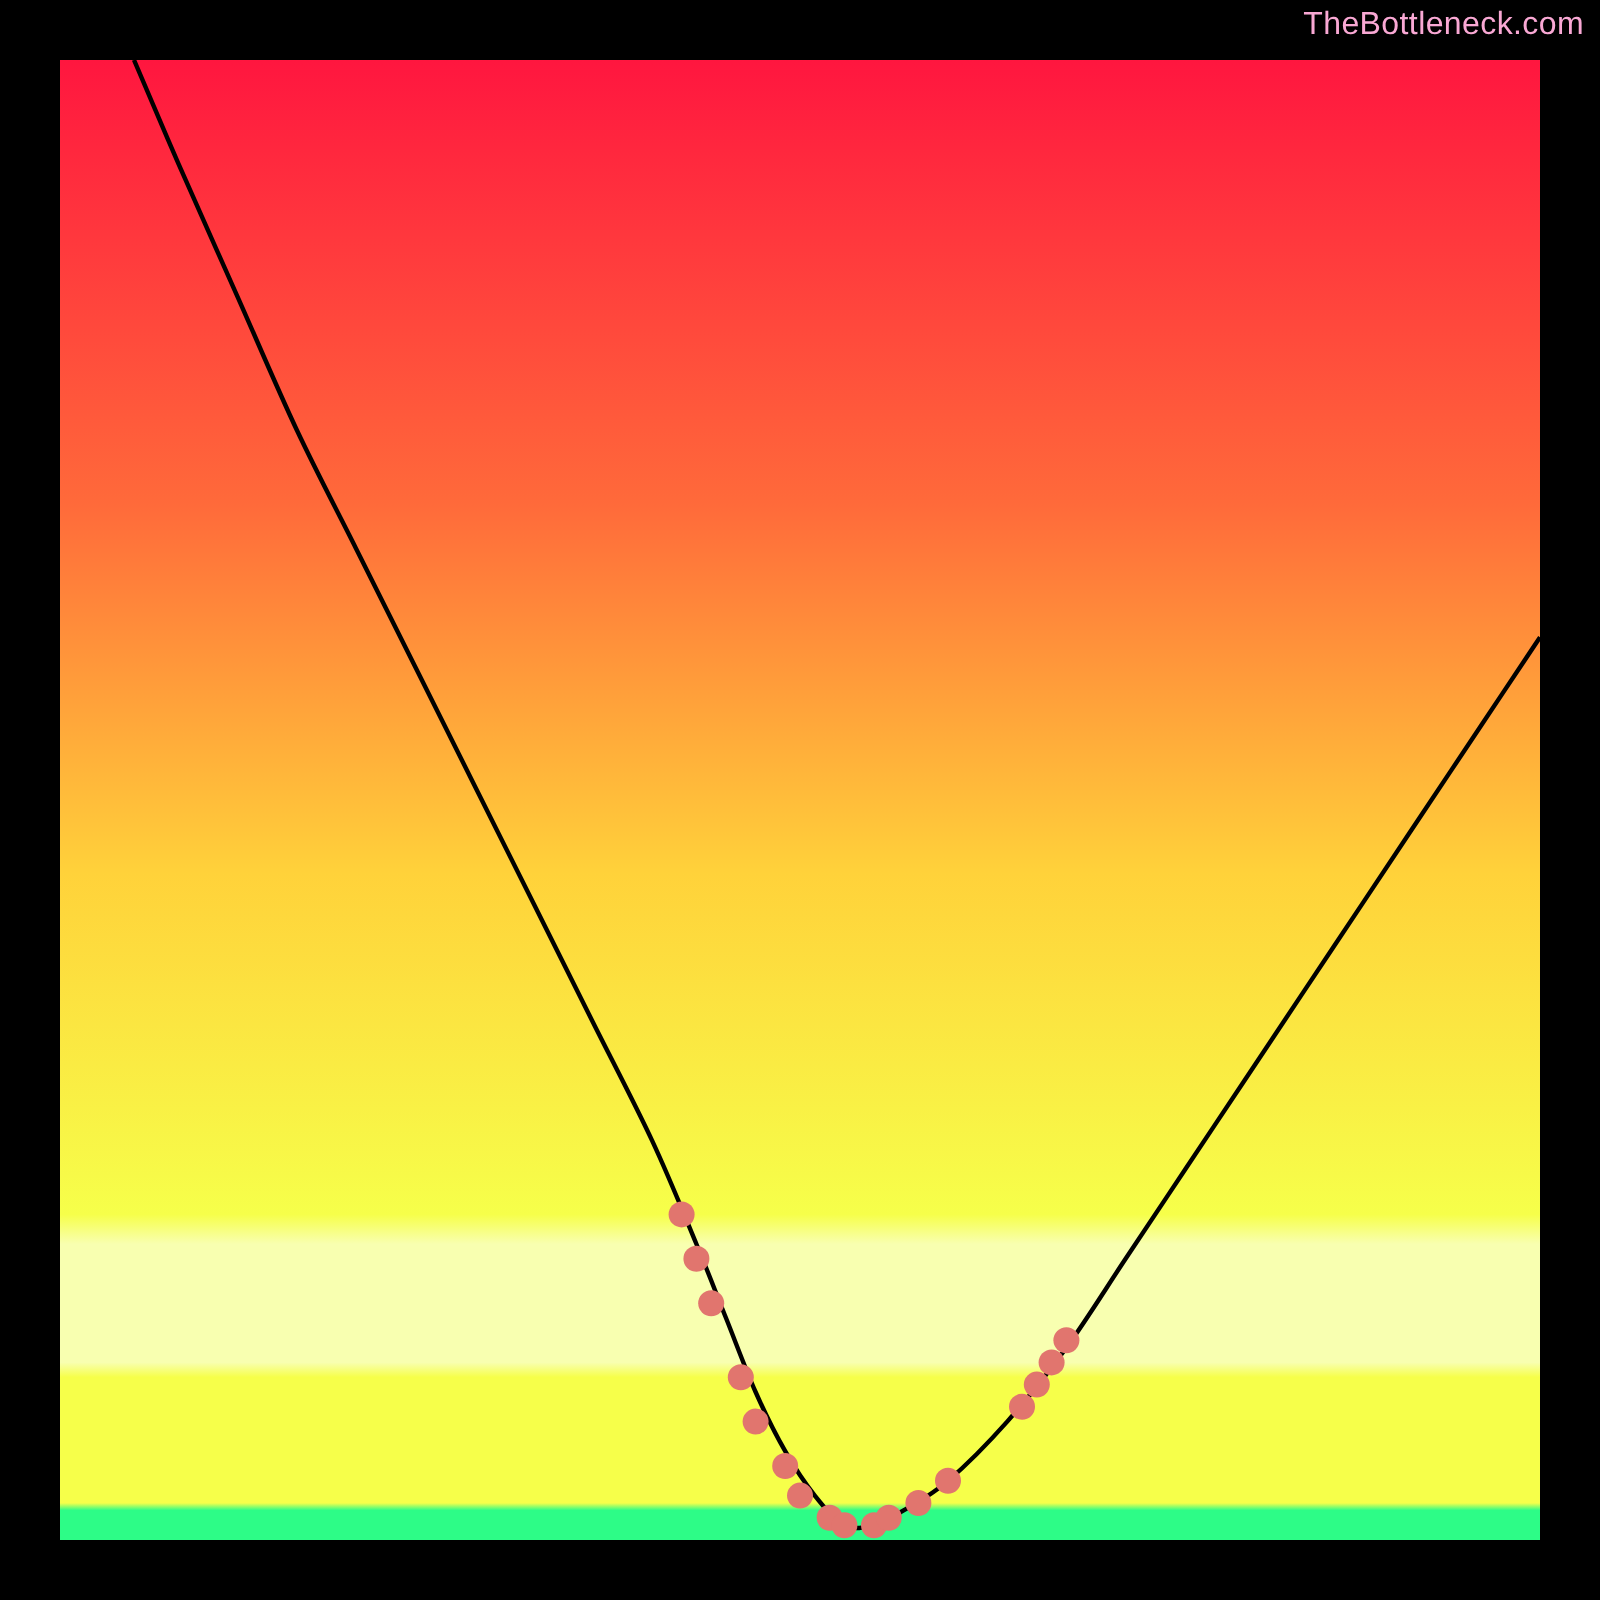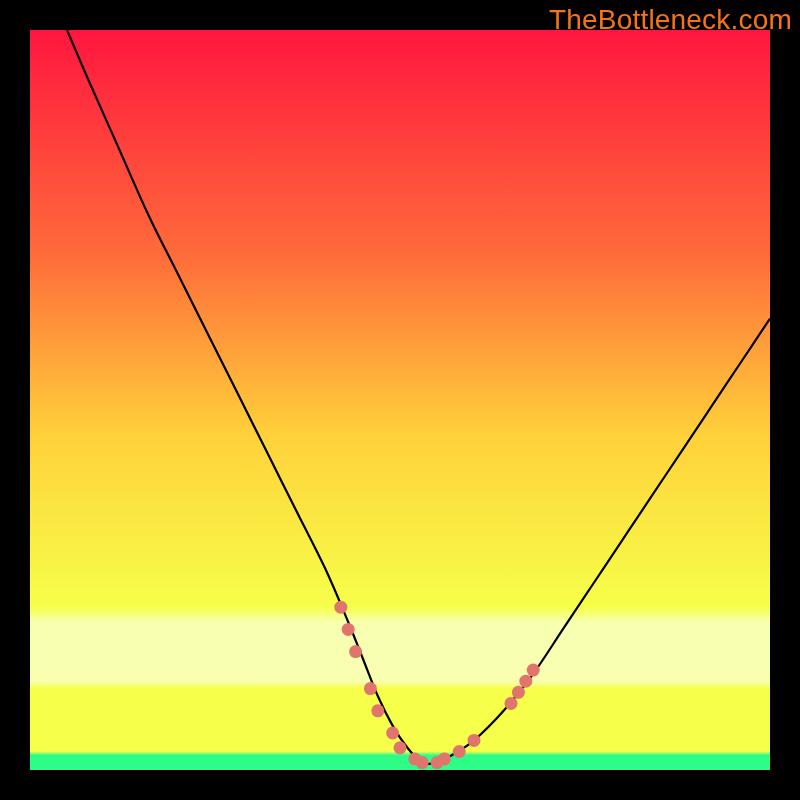--- a/index.html
+++ b/index.html
@@ -23,22 +23,22 @@
     position: absolute;
     left: 0;
     top: 0;
     width: 740px;
     height: 740px;
   }
   .watermark {
     position: absolute;
     top: 4px;
     right: 8px;
-    color: #f97316;
-    font-size: 28px;
+    color: #f9a8d4;
+    font-size: 16px;
     font-weight: 500;
     letter-spacing: 0.2px;
   }
   svg { display: block; }
 </style>
 </head>
 <body>
 
 <div class="frame">
   <svg class="plot" viewBox="0 0 740 740" preserveAspectRatio="none">

